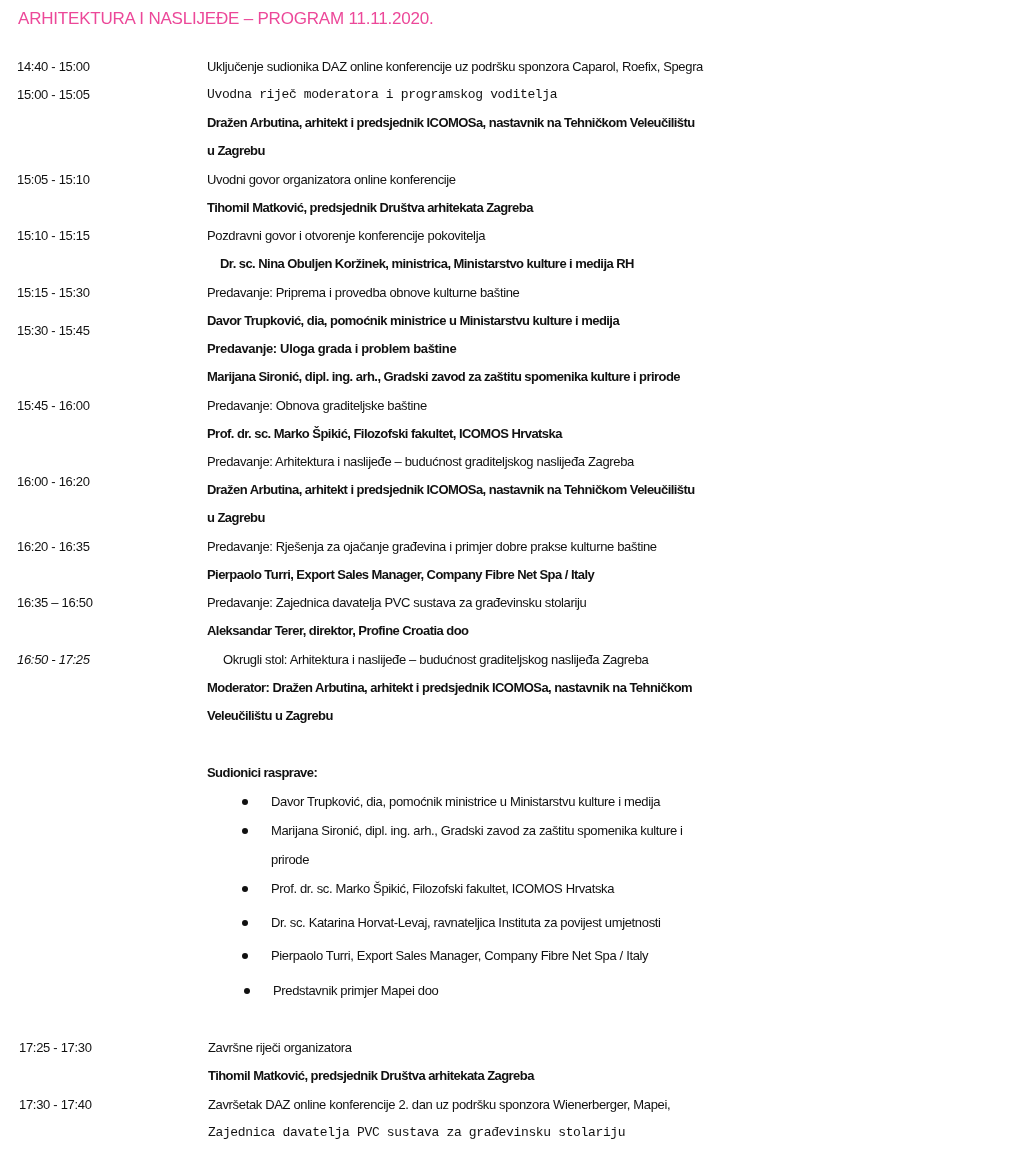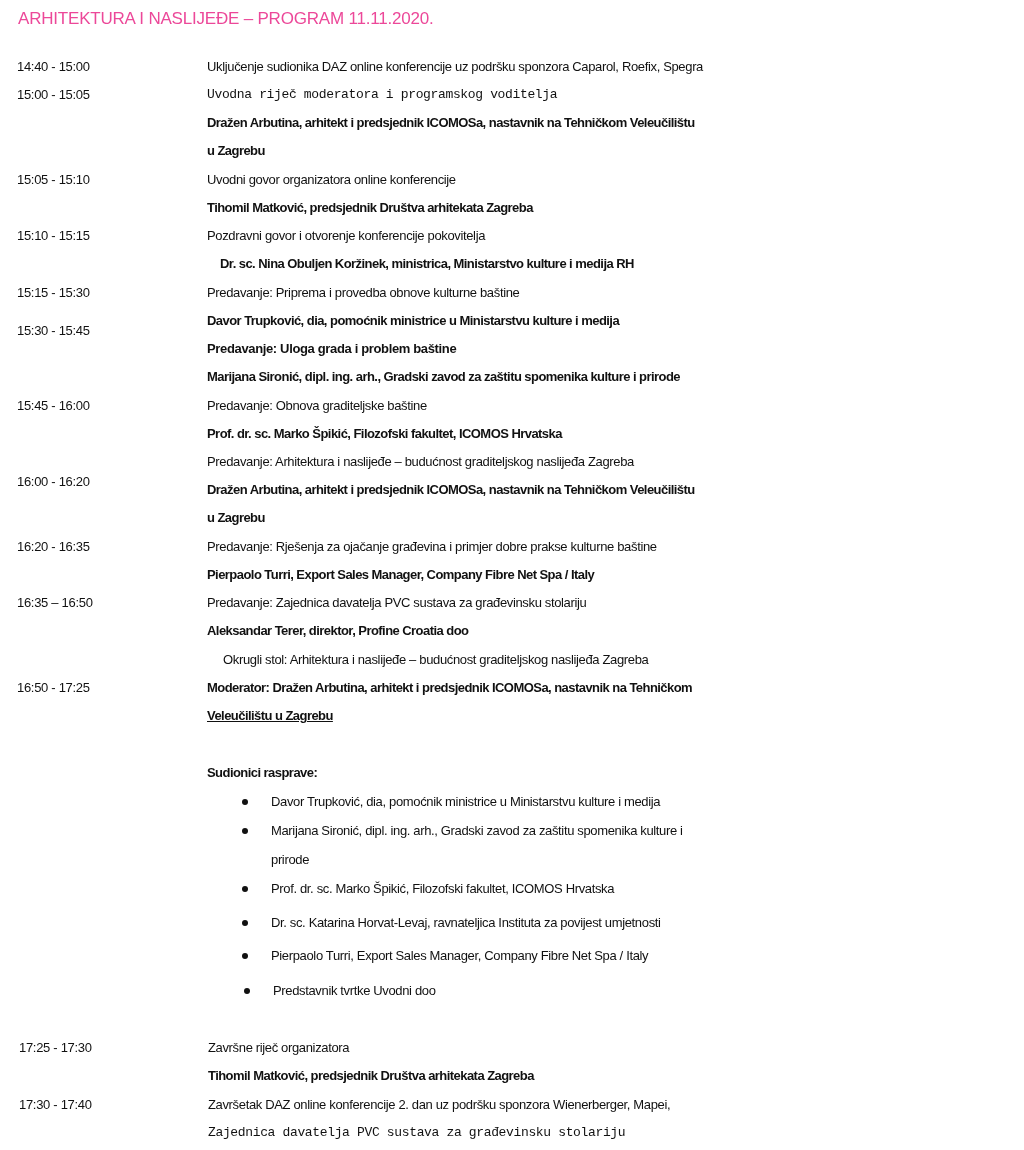--- a/index.html
+++ b/index.html
@@ -84,24 +84,24 @@
 <div class="line bold" style="left:207px; top:507px;">u Zagrebu</div>
 
 <div class="line time" style="left:17px; top:536px;">16:20 - 16:35</div>
 <div class="line" style="left:207px; top:536px;">Predavanje: Rješenja za ojačanje građevina i primjer dobre prakse kulturne baštine</div>
 <div class="line bold" style="left:207px; top:564px;">Pierpaolo Turri, Export Sales Manager, Company Fibre Net Spa / Italy</div>
 
 <div class="line time" style="left:17px; top:592px;">16:35 – 16:50</div>
 <div class="line" style="left:207px; top:592px;">Predavanje: Zajednica davatelja PVC sustava za građevinsku stolariju</div>
 <div class="line bold" style="left:207px; top:620px;">Aleksandar Terer, direktor, Profine Croatia doo</div>
 
-<div class="line time" style="left:17px; top:677px;">16:50 - 17:25</div>
+<div class="line time" style="left:17px; top:649px;font-style:italic;">16:50 - 17:25</div>
 <div class="line" style="left:207px; top:649px;margin-left:16px;">Okrugli stol: Arhitektura i naslijeđe – budućnost graditeljskog naslijeđa Zagreba</div>
 <div class="line bold" style="left:207px; top:677px;">Moderator: Dražen Arbutina, arhitekt i predsjednik ICOMOSa, nastavnik na Tehničkom</div>
-<div class="line bold" style="left:207px; top:705px;text-decoration:underline;">Veleučilištu u Zagrebu</div>
+<div class="line bold" style="left:207px; top:705px;">Veleučilištu u Zagrebu</div>
 
 <div class="line bold" style="left:207px; top:762px;">Sudionici rasprave:</div>
 
 <div>
   <span class="bullet" style="left:242px; top:799px;"></span>
   <div class="line" style="left:271px; top:791px;">Davor Trupković, dia, pomoćnik ministrice u Ministarstvu kulture i medija</div>
 
   <span class="bullet" style="left:242px; top:828px;"></span>
   <div class="line" style="left:271px; top:820px;">Marijana Sironić, dipl. ing. arh., Gradski zavod za zaštitu spomenika kulture i</div>
   <div class="line" style="left:271px; top:849px;">prirode</div>
@@ -109,22 +109,22 @@
   <span class="bullet" style="left:242px; top:886px;"></span>
   <div class="line" style="left:271px; top:878px;">Prof. dr. sc. Marko Špikić, Filozofski fakultet, ICOMOS Hrvatska</div>
 
   <span class="bullet" style="left:242px; top:920px;"></span>
   <div class="line" style="left:271px; top:912px;">Dr. sc. Katarina Horvat-Levaj, ravnateljica Instituta za povijest umjetnosti</div>
 
   <span class="bullet" style="left:242px; top:953px;"></span>
   <div class="line" style="left:271px; top:945px;">Pierpaolo Turri, Export Sales Manager, Company Fibre Net Spa / Italy</div>
 
   <span class="bullet" style="left:244px; top:988px;"></span>
-  <div class="line" style="left:273px; top:980px;">Predstavnik tvrtke Uvodni doo</div>
+  <div class="line" style="left:273px; top:980px;">Predstavnik primjer Mapei doo</div>
 </div>
 
 <div class="line time" style="left:19px; top:1037px;">17:25 - 17:30</div>
-<div class="line" style="left:208px; top:1037px;">Završne riječ organizatora</div>
+<div class="line" style="left:208px; top:1037px;">Završne riječi organizatora</div>
 <div class="line bold" style="left:208px; top:1065px;">Tihomil Matković, predsjednik Društva arhitekata Zagreba</div>
 
 <div class="line time" style="left:19px; top:1094px;">17:30 - 17:40</div>
 <div class="line" style="left:208px; top:1094px;">Završetak DAZ online konferencije 2. dan uz podršku sponzora Wienerberger, Mapei,</div>
 <div class="line" style="left:208px; top:1122px;font-family:Liberation Mono, monospace;">Zajednica davatelja PVC sustava za građevinsku stolariju</div>
 
 </body></html>

